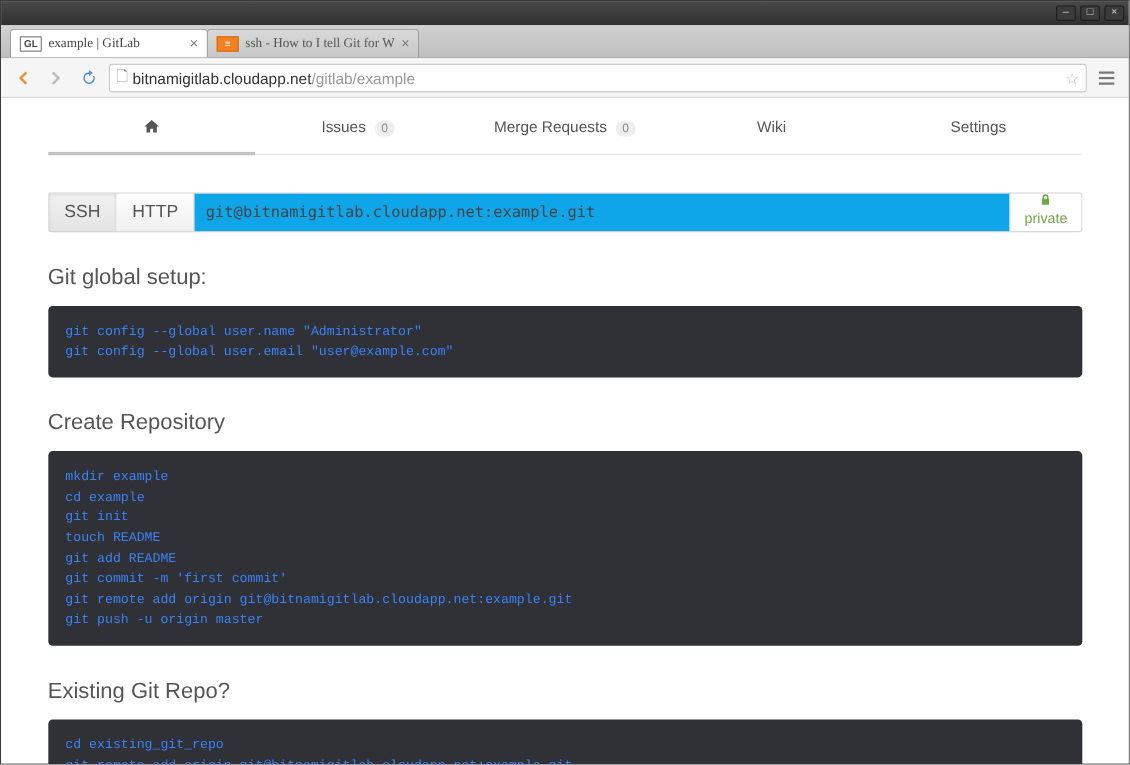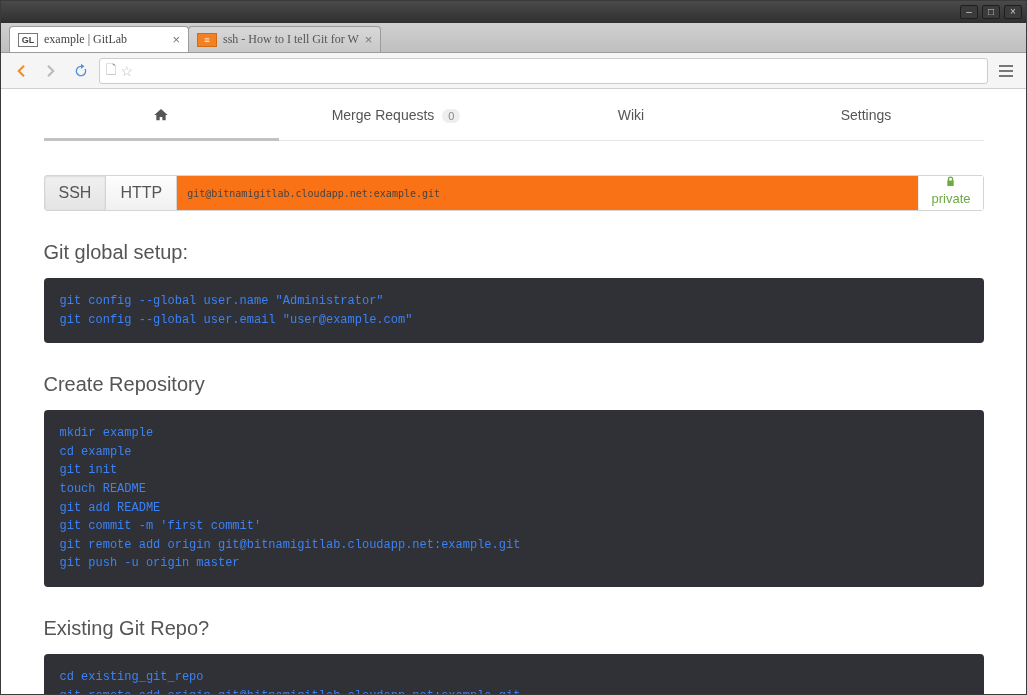--- a/index.html
+++ b/index.html
@@ -194,23 +194,23 @@
   .clone-row .proto.active {
     background: linear-gradient(#f0f0f0,#e4e4e4);
     box-shadow: inset 0 1px 2px rgba(0,0,0,0.1);
     font-weight: 500;
   }
   .clone-row .url {
     flex: 1;
     display: flex; align-items: center;
     padding: 0 10px;
     font-family: Menlo, Consolas, monospace;
-    font-size: 10px;
+    font-size: 14px;
     color: #444;
-    background: #f97316;
+    background: #0ea5e9;
   }
   .clone-row .private {
     display: flex; align-items: center;
     padding: 0 12px;
     color: #6ea847;
     font-size: 13px;
     gap: 4px;
     background: #fff;
     border-left: 1px solid #eaeaea;
     flex-direction: column;
@@ -270,38 +270,45 @@
           <path fill="#bbb" d="M9 4l8 8-8 8-2-2 6-6-6-6z"></path>
         </svg>
     </div>
     <div class="nav-btn reload">
       <svg width="16" height="16" viewBox="0 0 24 24">
           <path fill="#4f8fdc" d="M12 4a8 8 0 1 0 7.4 5h-2.2A6 6 0 1 1 12 6v3l5-4-5-4v3z"></path>
         </svg>
     </div>
     <div class="omnibox">
       <span class="page-icon">🗋</span>
+      <span class="url">
+        <span>bitnamigitlab.cloudapp.net</span><span class="muted">/gitlab/example</span>
+      </span>
       <span class="star">☆</span>
     </div>
     <div class="menu-btn">
       <span></span>
         <span></span>
         <span></span>
     </div>
   </div>
 
   <div class="viewport">
     <div class="page">
       <div class="container">
 
         <div class="gl-nav">
           <div class="item active">
             <svg width="18" height="16" viewBox="0 0 24 24">
                 <path fill="#555" d="M12 3l10 9h-3v8h-5v-5h-4v5H5v-8H2z"></path>
               </svg>
+          </div>
+          <div class="item">
+            <span>Issues</span>
+            <span class="badge">0</span>
           </div>
           <div class="item">
             <span>Merge Requests</span>
             <span class="badge">0</span>
           </div>
           <div class="item">
             <span>Wiki</span>
           </div>
           <div class="item">
             <span>Settings</span>

